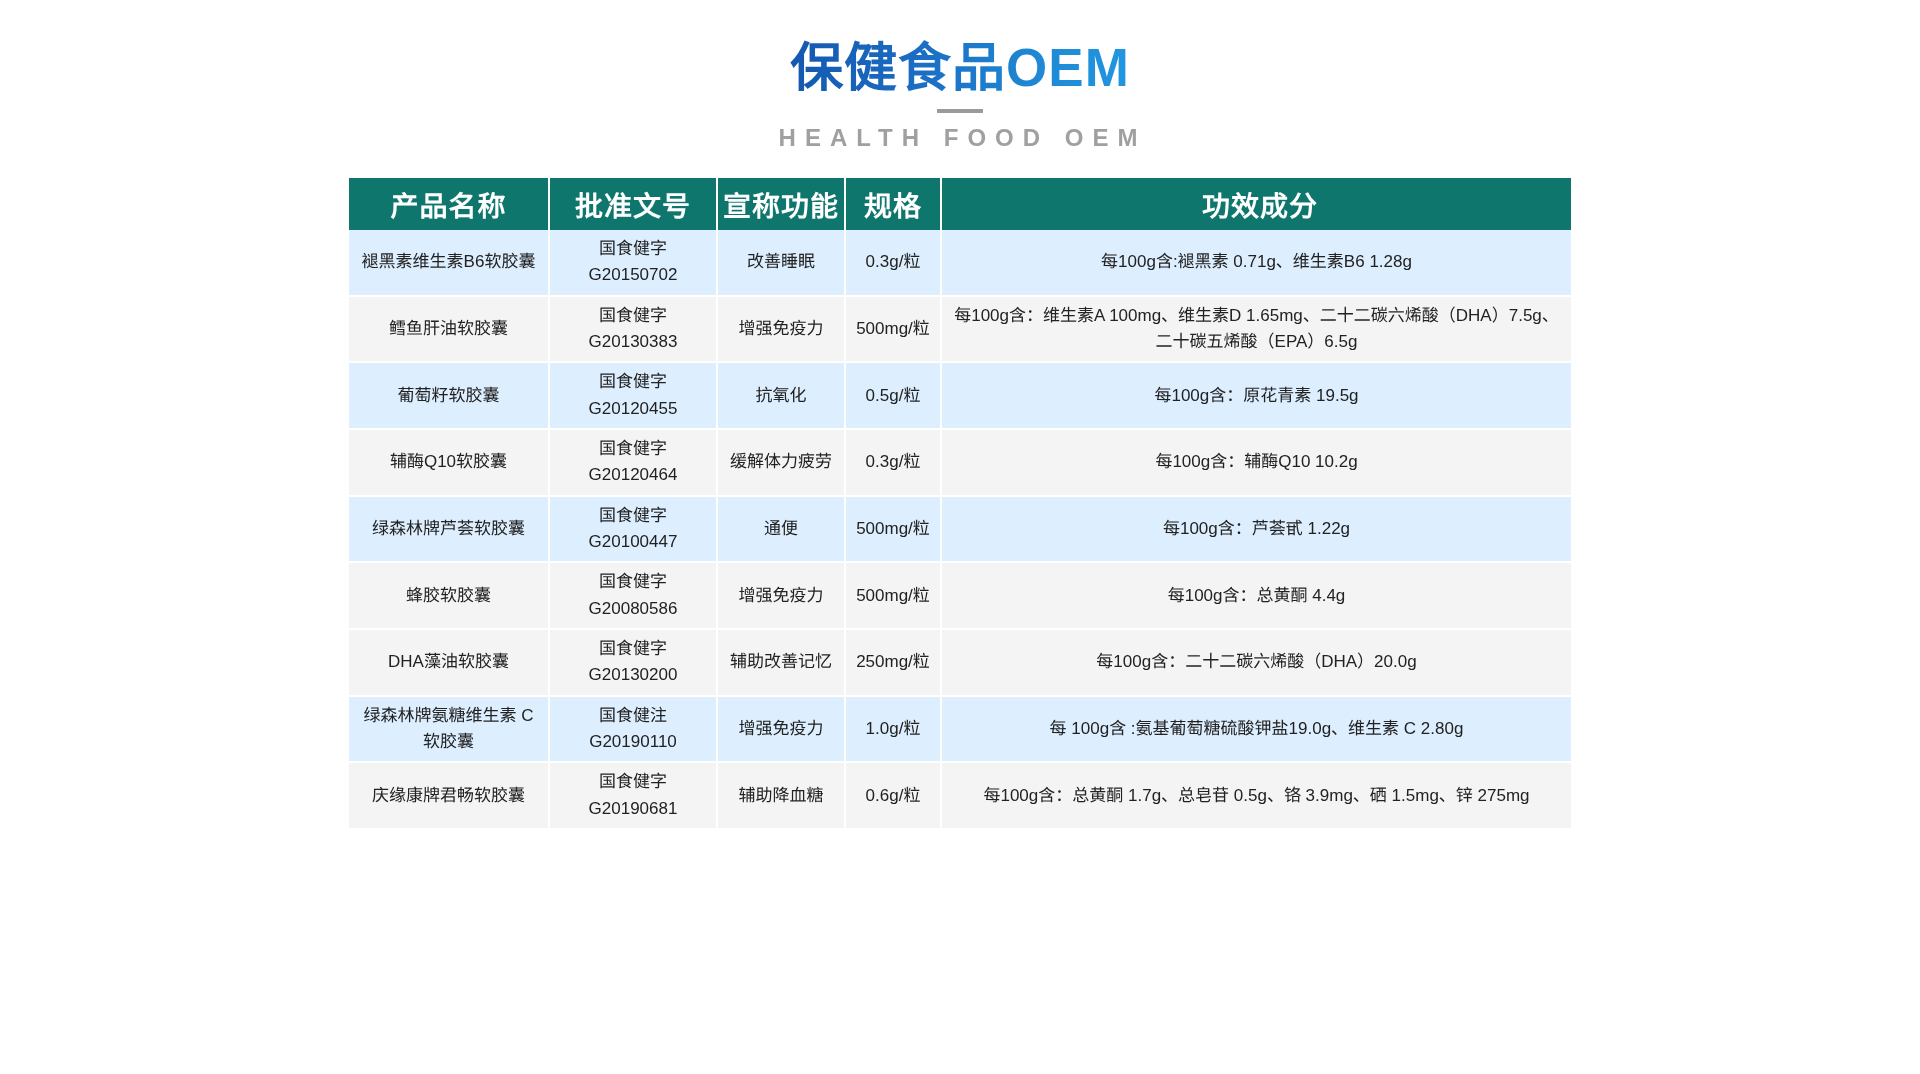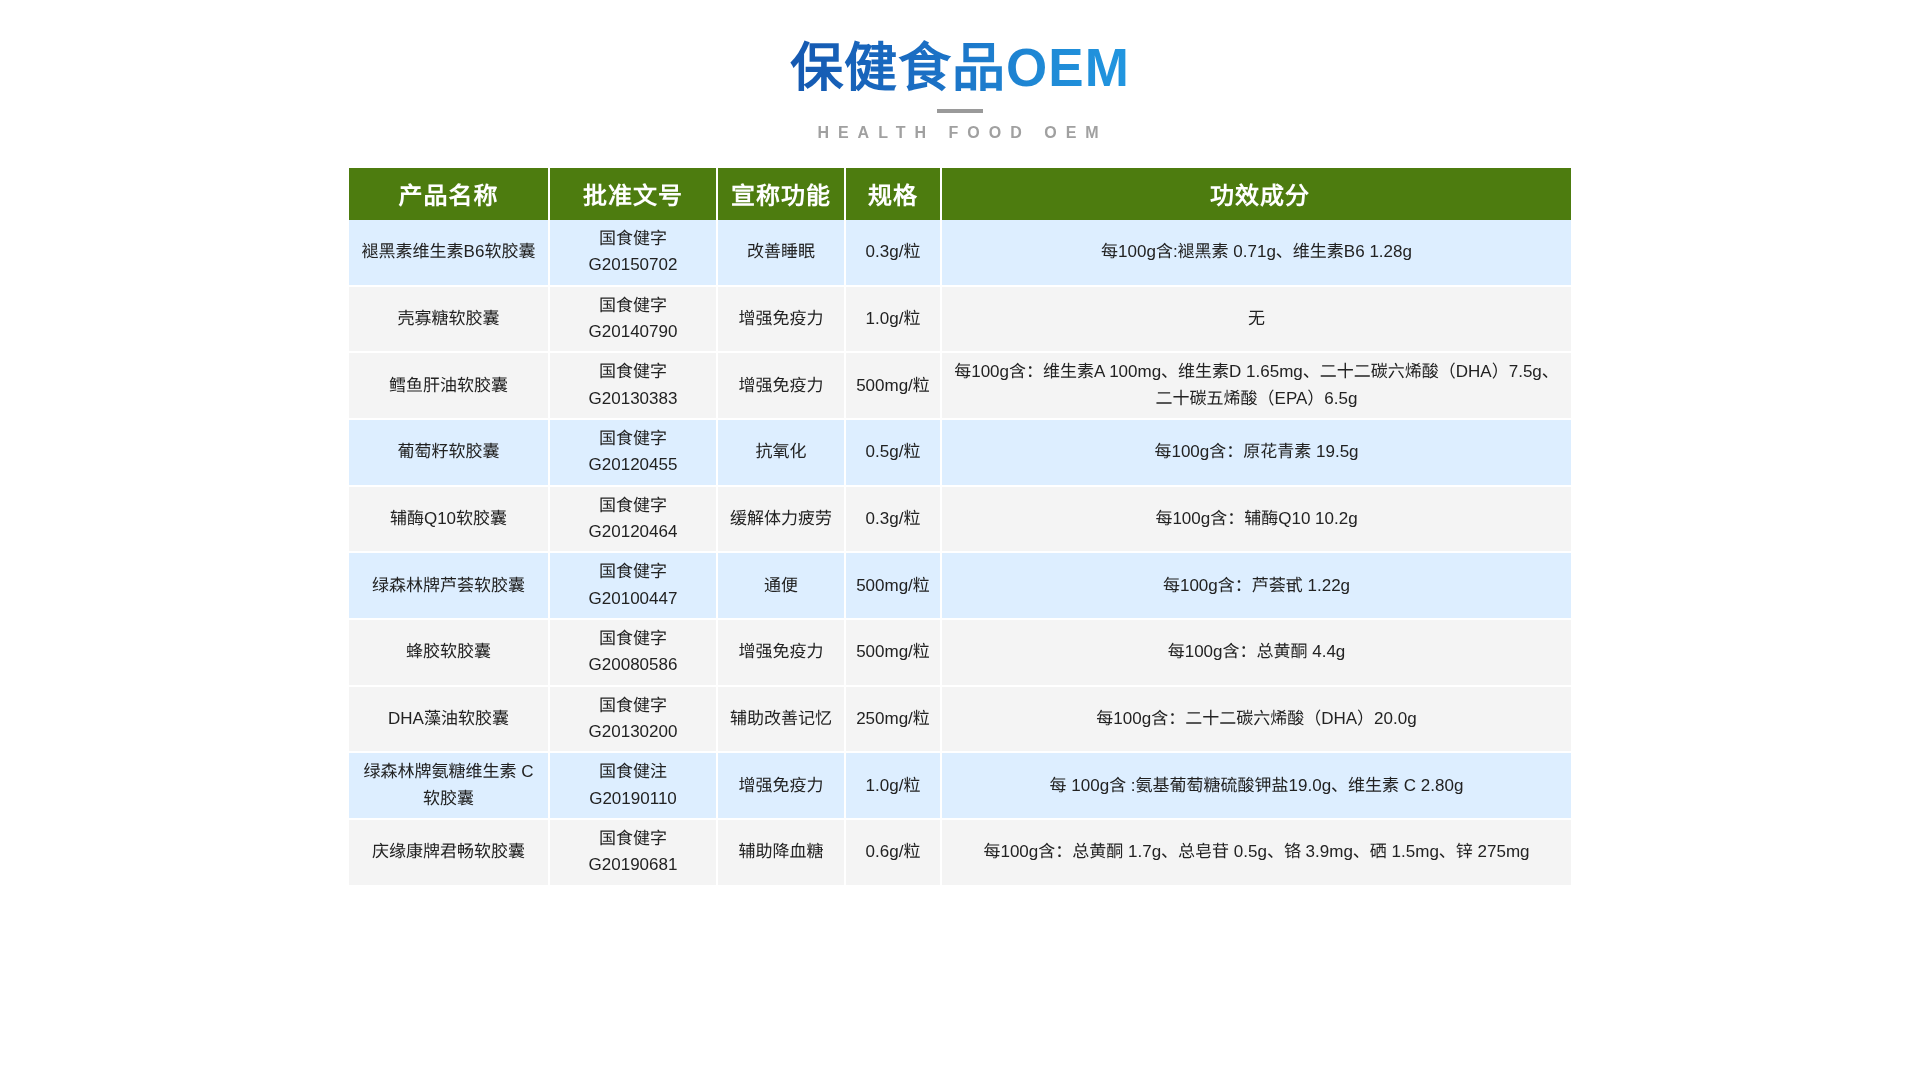--- a/index.html
+++ b/index.html
@@ -46,43 +46,43 @@
 
   .title-divider {
     width: 46px;
     height: 4px;
     background: #9a9a9a;
     margin: 13px auto 0 auto;
   }
 
   .sub-title {
     margin: 11px 4px 0 0;
-    font-size: 16px;
+    font-size: 24px;
     font-weight: bold;
     color: #a0a0a0;
     letter-spacing: 9px;
     text-indent: 9px;
   }
 
   
   .table-wrap {
     margin-top: 26px;
     width: 1222px;
   }
 
   table.oem-table {
     width: 100%;
     border-collapse: collapse;
     table-layout: fixed;
   }
 
   table.oem-table thead th {
-    background: #4d7c0f;
+    background: #0f766e;
     color: #ffffff;
-    font-size: 24px;
+    font-size: 28px;
     font-weight: bold;
     height: 52px;
     text-align: center;
     vertical-align: middle;
     border-right: 2px solid #ffffff;
     letter-spacing: 1px;
   }
   table.oem-table thead th:last-child { border-right: none; padding-left: 8px; }
 
   table.oem-table tbody td {
@@ -141,27 +141,20 @@
       </thead>
       <tbody id="table-body">
           <tr class="row-odd">
             <td>褪黑素维生素B6软胶囊</td>
             <td>国食健字G20150702</td>
             <td>改善睡眠</td>
             <td>0.3g/粒</td>
             <td class="cell-ingredient">每100g含:褪黑素 0.71g、维生素B6 1.28g</td>
           </tr>
           <tr class="row-even">
-            <td>壳寡糖软胶囊</td>
-            <td>国食健字G20140790</td>
-            <td>增强免疫力</td>
-            <td>1.0g/粒</td>
-            <td class="cell-ingredient">无</td>
-          </tr>
-          <tr class="row-even">
             <td>鳕鱼肝油软胶囊</td>
             <td>国食健字G20130383</td>
             <td>增强免疫力</td>
             <td>500mg/粒</td>
             <td class="cell-ingredient">每100g含：维生素A 100mg、维生素D 1.65mg、二十二碳六烯酸（DHA）7.5g、二十碳五烯酸（EPA）6.5g</td>
           </tr>
           <tr class="row-odd">
             <td>葡萄籽软胶囊</td>
             <td>国食健字G20120455</td>
             <td>抗氧化</td>

